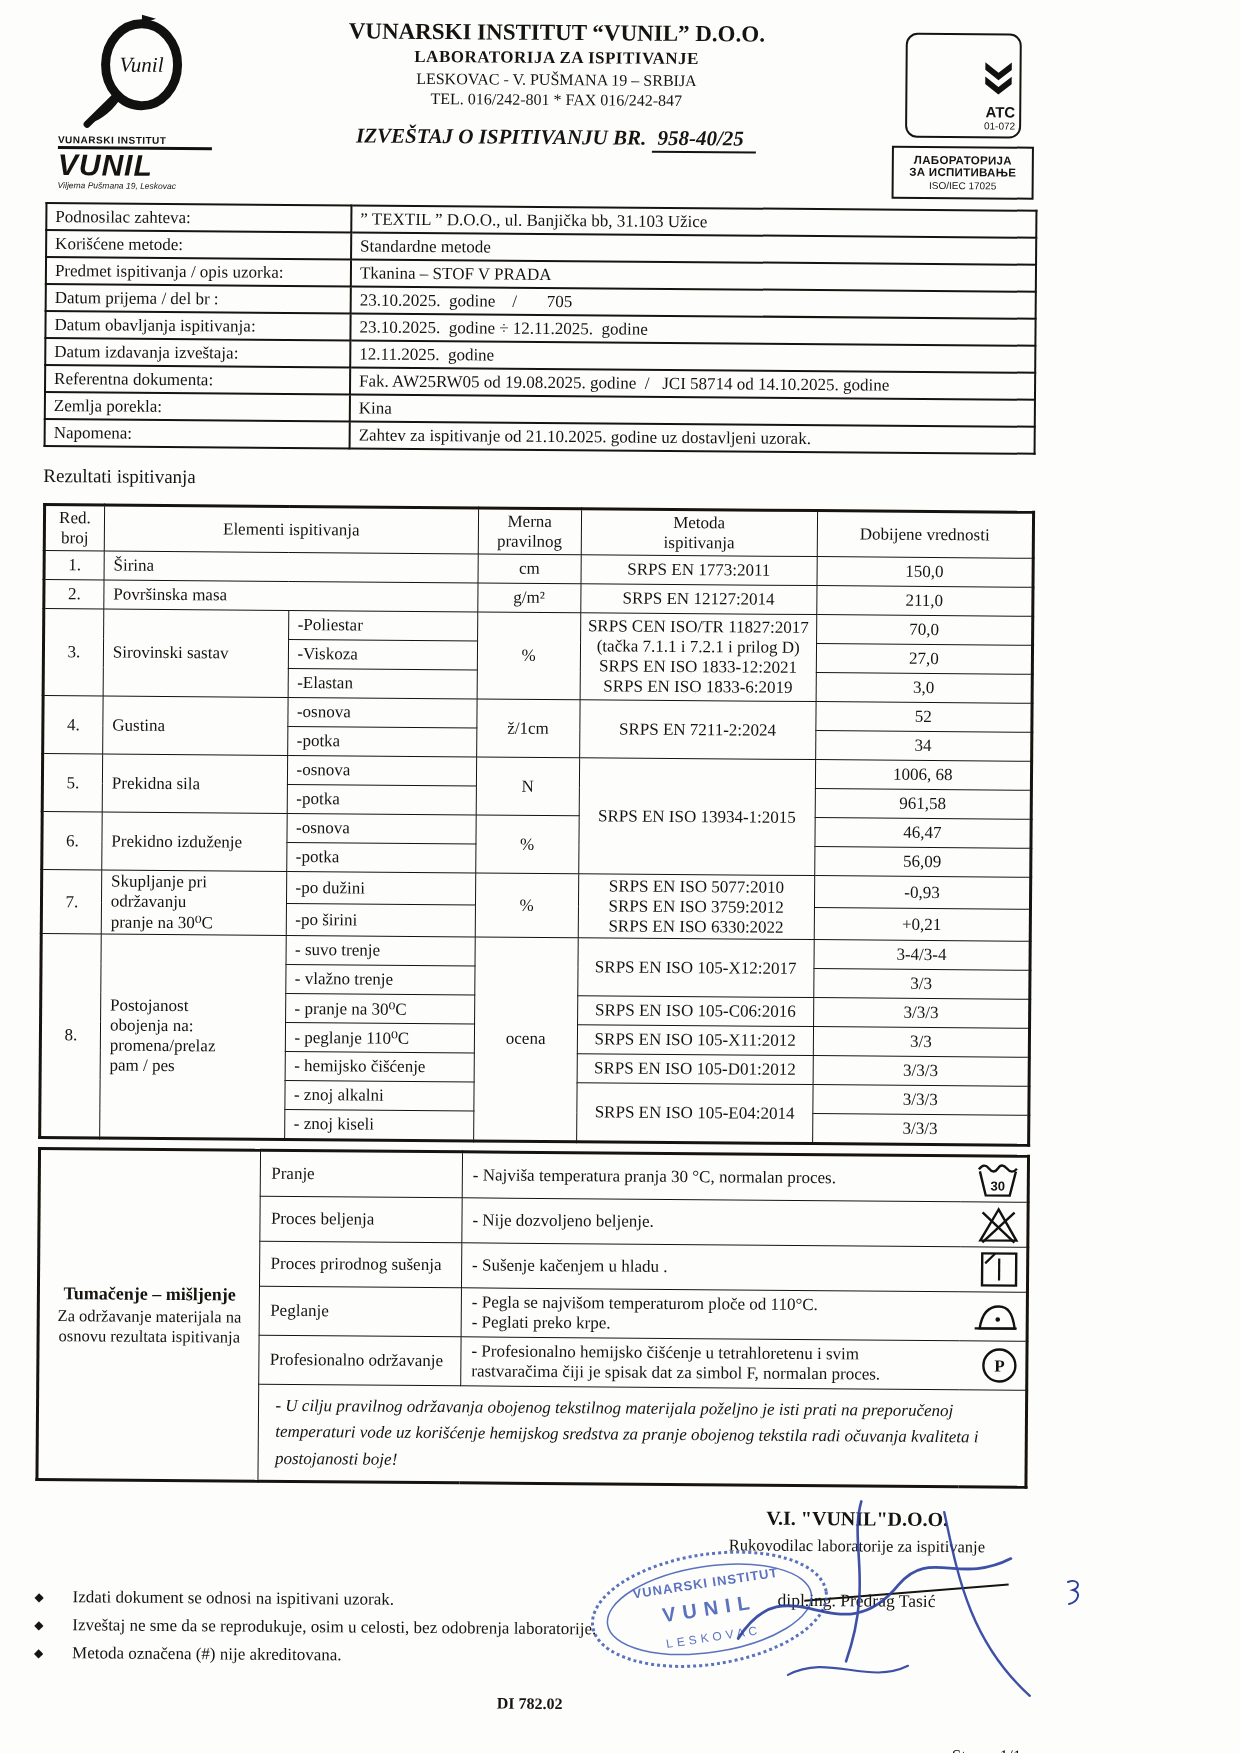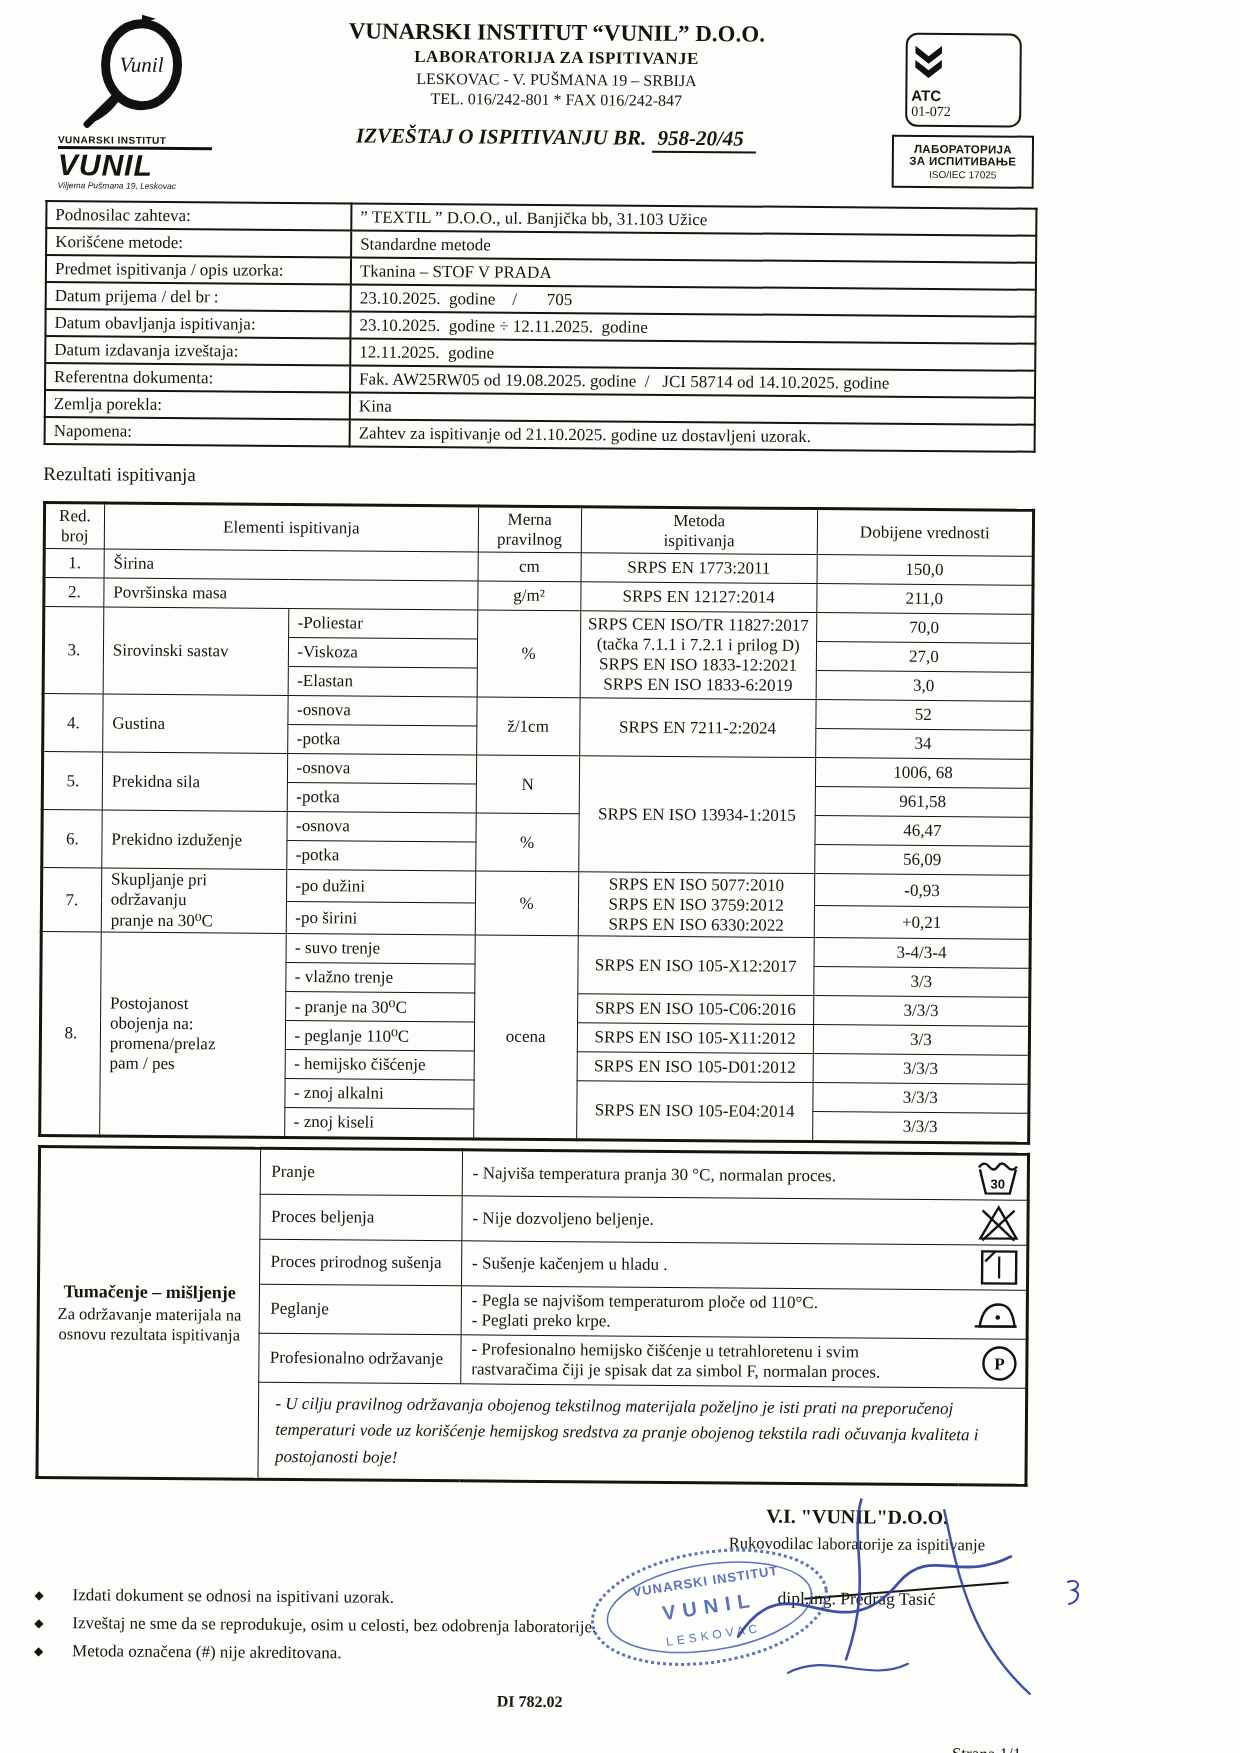--- a/index.html
+++ b/index.html
@@ -16,23 +16,23 @@
   .logo-brand{font-size:30px;font-weight:bold;font-style:italic;letter-spacing:1px;line-height:1;text-align:left;padding-left:12px;}
   .logo-addr{font-size:8.5px;font-style:italic;text-align:left;padding-left:12px;}
   .header-center{flex:1;text-align:center;padding-top:6px;}
   .hc-company{font-size:23px;font-weight:bold;}
   .hc-lab{font-size:17px;font-weight:bold;letter-spacing:.5px;margin-top:2px;}
   .hc-addr{font-size:16px;margin-top:3px;}
   .hc-tel{font-size:16px;margin-top:2px;}
   .hc-report{font-size:21px;font-weight:bold;font-style:italic;margin-top:16px;}
   .hc-report .num{border-bottom:2.5px solid #17140f;padding:0 12px 1px 6px;}
   .accred{flex:0 0 150px;display:flex;flex-direction:column;align-items:center;padding-top:16px;}
-  .accred-top{border:2.5px solid #17140f;border-radius:12px;width:104px;text-align:left;padding:7px 4px 5px;background:#fdfdfb;}
+  .accred-top{border:2.5px solid #17140f;border-radius:12px;width:104px;text-align:right;padding:23px 4px 5px;background:#fdfdfb;}
   .accred-org{font-family:"Liberation Sans",sans-serif;font-weight:bold;font-size:15px;margin-top:3px;}
-  .accred-code{font-family:Liberation Serif, serif;font-size:14px;}
+  .accred-code{font-family:Liberation Sans, sans-serif;font-size:10px;}
   .accred-bottom{border:2px solid #17140f;width:134px;text-align:center;margin-top:8px;padding:6px 2px;font-family:"Liberation Sans",sans-serif;}
   .ab1{font-size:11.5px;font-weight:bold;letter-spacing:.3px;}
   .ab3{font-size:10px;margin-top:2px;}
 
   
   .info-table{border-collapse:collapse;width:100%;margin-top:10px;}
   .info-table td{border:2px solid #17140f;font-size:17px;padding:1px 8px;height:23px;vertical-align:middle;}
   .info-table td.lbl{width:287px;}
   .prew{white-space:pre-wrap;}
   .pre{white-space:pre-line;}
@@ -97,21 +97,21 @@
       </div>
     </div>
 
     <div class="header-center">
       <div class="hc-company">VUNARSKI INSTITUT “VUNIL” D.O.O.</div>
       <div class="hc-lab">LABORATORIJA ZA ISPITIVANJE</div>
       <div class="hc-addr">LESKOVAC - V. PUŠMANA 19 – SRBIJA</div>
       <div class="hc-tel">TEL. 016/242-801 * FAX 016/242-847</div>
       <div class="hc-report">
         <span>IZVEŠTAJ O ISPITIVANJU BR.</span>
-        <span class="num">958-20/45</span>
+        <span class="num">958-40/25</span>
       </div>
     </div>
 
     <div class="accred">
       <div class="accred-top">
         <svg width="34" height="38" viewBox="0 0 36 40">
           <path d="M4 4 L18 15 L32 4 L32 12 L18 23 L4 12 Z" fill="#111"></path>
           <path d="M4 19 L18 30 L32 19 L32 27 L18 38 L4 27 Z" fill="#111"></path>
         </svg>
         <div class="accred-org">ATC</div>

